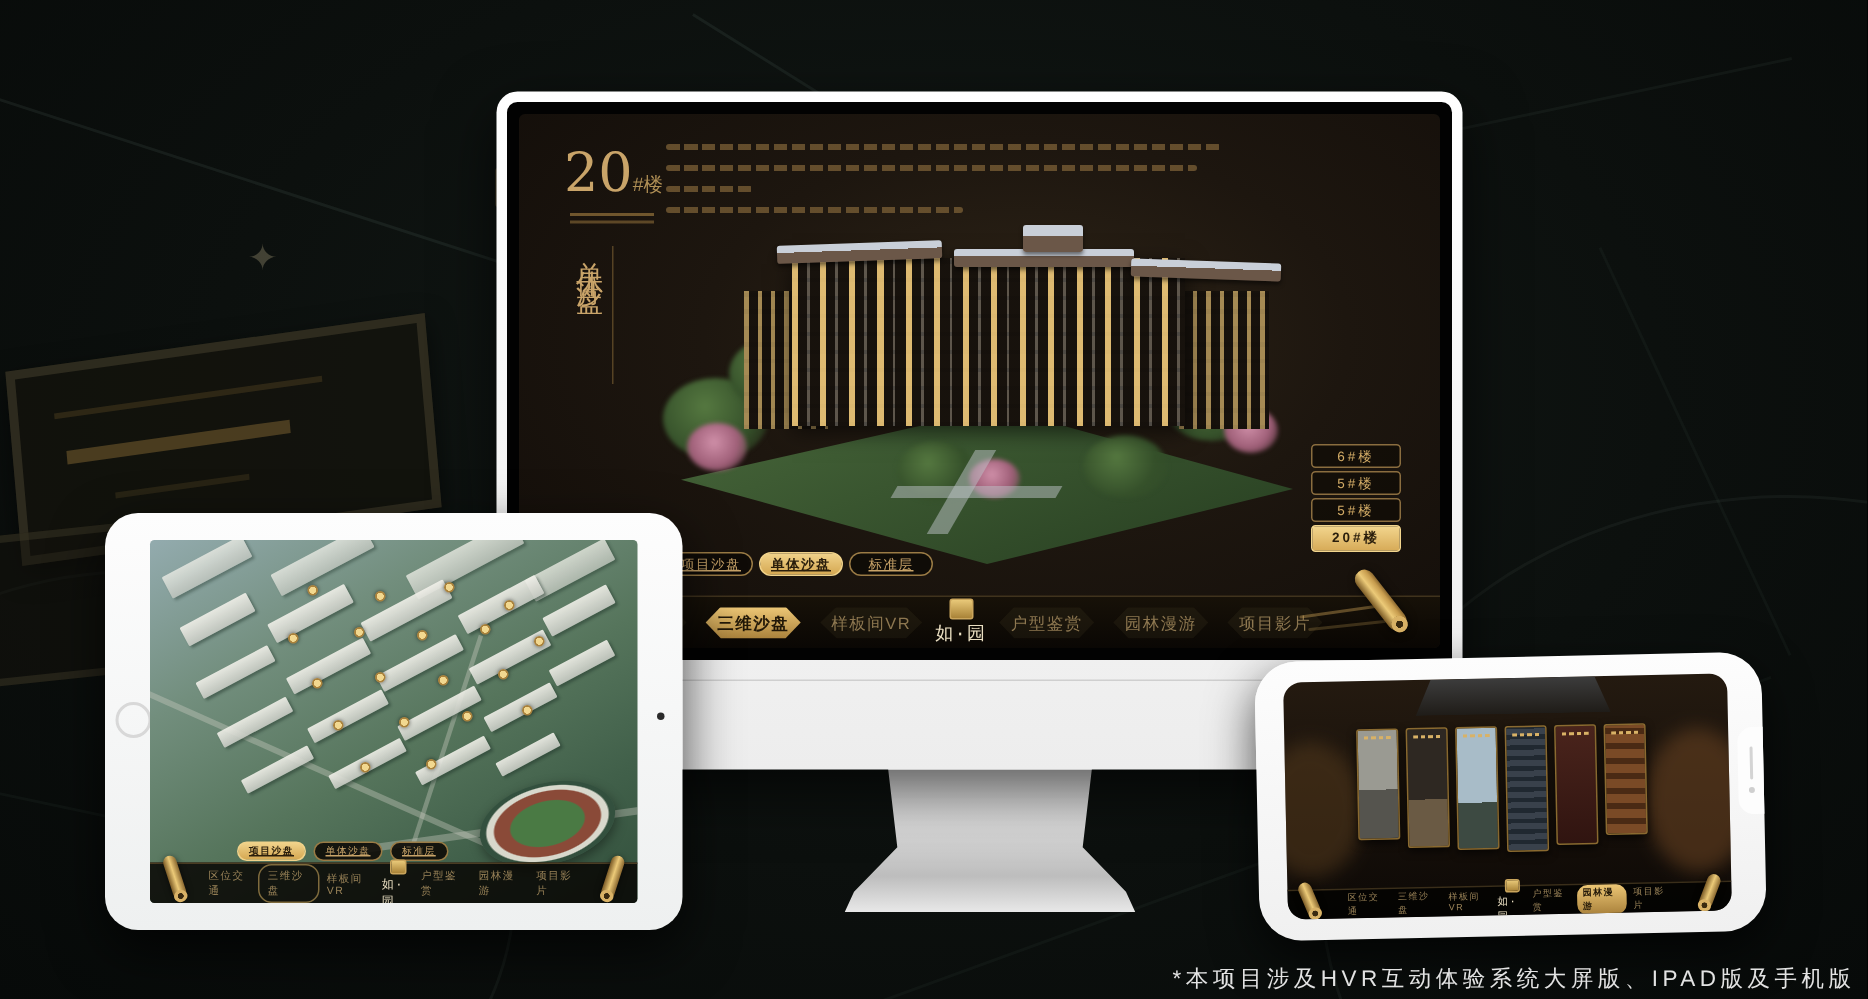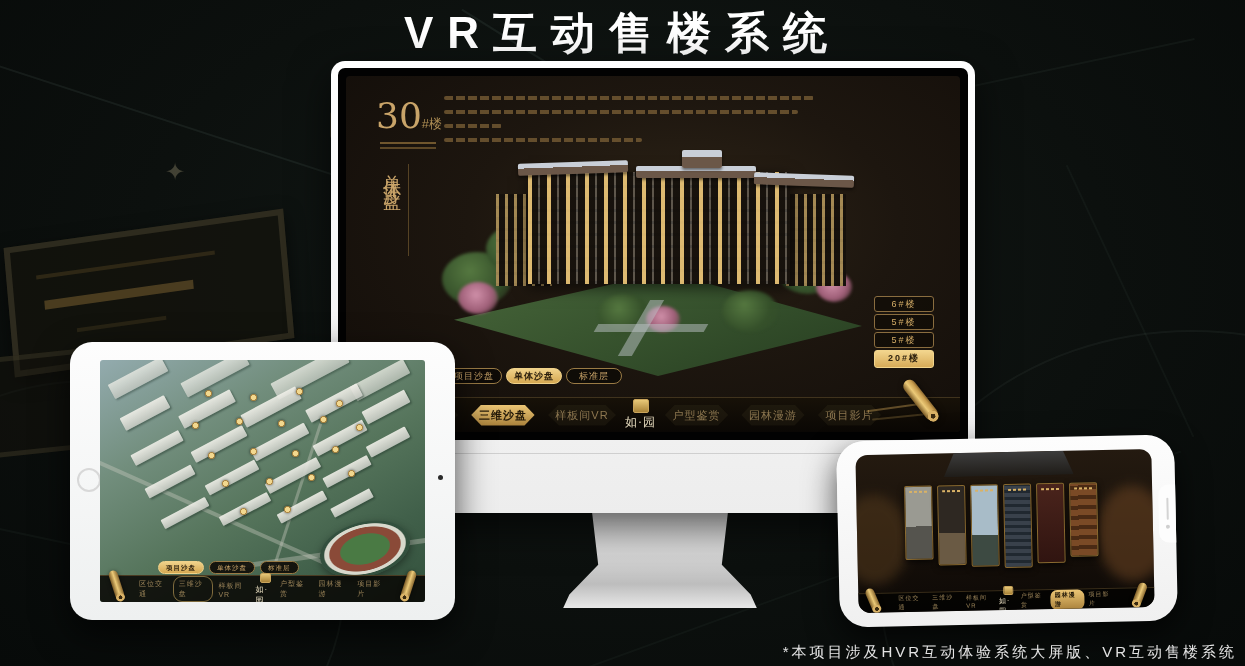--- a/index.html
+++ b/index.html
@@ -81,31 +81,31 @@
   
   .scrollwrap{position:absolute;}
   .scroll-line{position:absolute;width:64px;height:2px;background:rgba(190,150,80,.45);border-radius:2px;}
   .scroll-body{position:absolute;width:13px;height:48px;border-radius:7px;
       background:linear-gradient(90deg,#7a5a26 0%,#ecca78 45%,#c79c4e 80%,#8a6830 100%);
       box-shadow:0 2px 6px rgba(0,0,0,.6);}
   .scroll-body:after{content:"";position:absolute;left:1px;bottom:-2px;width:11px;height:11px;border-radius:50%;
       background:radial-gradient(circle,#3a2a10 0 30%,#d9b266 32% 70%,#7a5a26 72% 100%);}
   
   .pill{position:absolute;height:14px;border:1px solid #9a7b45;border-radius:8px;background:rgba(14,11,7,.9);
-        color:#c9a469;font-size:9px;line-height:14px;text-align:center;letter-spacing:1px;cursor:pointer;}
+        color:#c9a469;font-size:9px;line-height:14px;text-align:center;letter-spacing:1px;cursor:pointer;text-decoration:underline;}
   .pill.active{background:linear-gradient(#f0d28a,#d5a852);color:#2a1e0c;border-color:#f0d28a;font-weight:bold;}
   
   .dnav{position:absolute;left:0;right:0;bottom:0;height:34px;background:linear-gradient(#171108,#0a0704);
         border-top:1px solid #40331d;display:flex;align-items:center;justify-content:space-evenly;padding:0 70px 0 40px;}
   .dnav-item{font-size:11px;color:#8d7750;letter-spacing:1px;padding:3px 12px;cursor:pointer;
        clip-path:polygon(6% 50%,20% 0,80% 0,94% 50%,80% 100%,20% 100%);background:rgba(210,180,120,.06);}
   .dnav-item.active{background:linear-gradient(180deg,#ecc675,#a9813b);color:#221808;font-weight:bold;}
   .nav-logo{display:flex;flex-direction:column;align-items:center;cursor:pointer;}
   .logo-seal{width:14px;height:12px;border:1px solid #caa55c;background:linear-gradient(#e8c878,#a98338);border-radius:2px;}
-  .logo-text{font-family:Liberation Serif, serif;color:#eadfc2;font-size:12px;margin-top:1px;letter-spacing:1px;}
+  .logo-text{font-family:Liberation Mono, monospace;color:#eadfc2;font-size:12px;margin-top:1px;letter-spacing:1px;}
   
   .tablet{position:absolute;left:70px;top:342px;width:385px;height:278px;background:linear-gradient(#fdfdfd,#eef0f0);
           border-radius:22px;box-shadow:0 14px 36px rgba(0,0,0,.7);}
   .tab-home{position:absolute;left:7px;top:126px;width:20px;height:20px;border-radius:50%;border:2px solid #d8d8d8;}
   .tab-cam{position:absolute;right:12px;top:133px;width:5px;height:5px;border-radius:50%;background:#2a2a2a;}
   .tab-screen{position:absolute;left:30px;top:18px;width:325px;height:242px;border-radius:3px;overflow:hidden;
       background:linear-gradient(150deg,#93abae 0%,#728e7d 28%,#56755c 55%,#41604a 78%,#32503c 100%);}
   .aerial-road{position:absolute;background:rgba(205,205,195,.38);}
   .brow{position:absolute;background:linear-gradient(#f2f1ea,#c6c9c2);transform:rotate(-28deg);
         box-shadow:1px 2px 2px rgba(30,50,40,.5);border-radius:1px;}
@@ -167,28 +167,27 @@
   <div class="compass">✦</div>
   <div class="plaque">
     <div class="prow" style="left:24px;top:26px;width:180px;opacity:.5"></div>
     <div class="prow" style="left:30px;top:52px;width:150px;height:9px;"></div>
     <div class="prow" style="left:60px;top:84px;width:90px;opacity:.4"></div>
   </div>
   <div class="plaque2"></div>
   <div class="goldhint" style="left:330px;top:112px;width:26px;height:22px;border:2px solid rgba(190,150,80,.2);background:none;"></div>
   <div class="goldhint" style="left:455px;top:225px;width:60px;"></div>
 
-  <div class="page-title">VR互动售楼系统</div>
 
   <div class="stand-neck"></div>
   <div class="monitor">
     <div class="mon-glass">
       <div class="app">
 
-        <div class="unit-number"><span>30</span><span class="unit-suffix">#楼</span></div>
+        <div class="unit-number"><span>20</span><span class="unit-suffix">#楼</span></div>
         <div class="unit-en"></div>
         <div class="unit-vert">单体沙盘</div>
         <div class="unit-vline"></div>
 
         <div class="intro">
           <div class="iline" style="left:98px;top:20px;width:370px;"></div>
           <div class="iline" style="left:98px;top:34px;width:354px;"></div>
           <div class="iline" style="left:98px;top:48px;width:58px;"></div>
           <div class="iline" style="left:98px;top:62px;width:198px;"></div>
         </div>
@@ -347,15 +346,15 @@
       </div>
       <div class="mini-scroll" style="left:10px;bottom:1px;height:24px;transform:rotate(-22deg);"></div>
       <div class="mini-scroll" style="right:10px;bottom:1px;height:24px;transform:rotate(22deg);"></div>
     </div>
     <div class="ph-notch">
       <div class="ph-speaker"></div>
       <div class="ph-camdot"></div>
     </div>
   </div>
 
-  <div class="footnote">*本项目涉及HVR互动体验系统大屏版、VR互动售楼系统</div>
+  <div class="footnote">*本项目涉及HVR互动体验系统大屏版、IPAD版及手机版</div>
 
 </div>
 
 </body></html>

